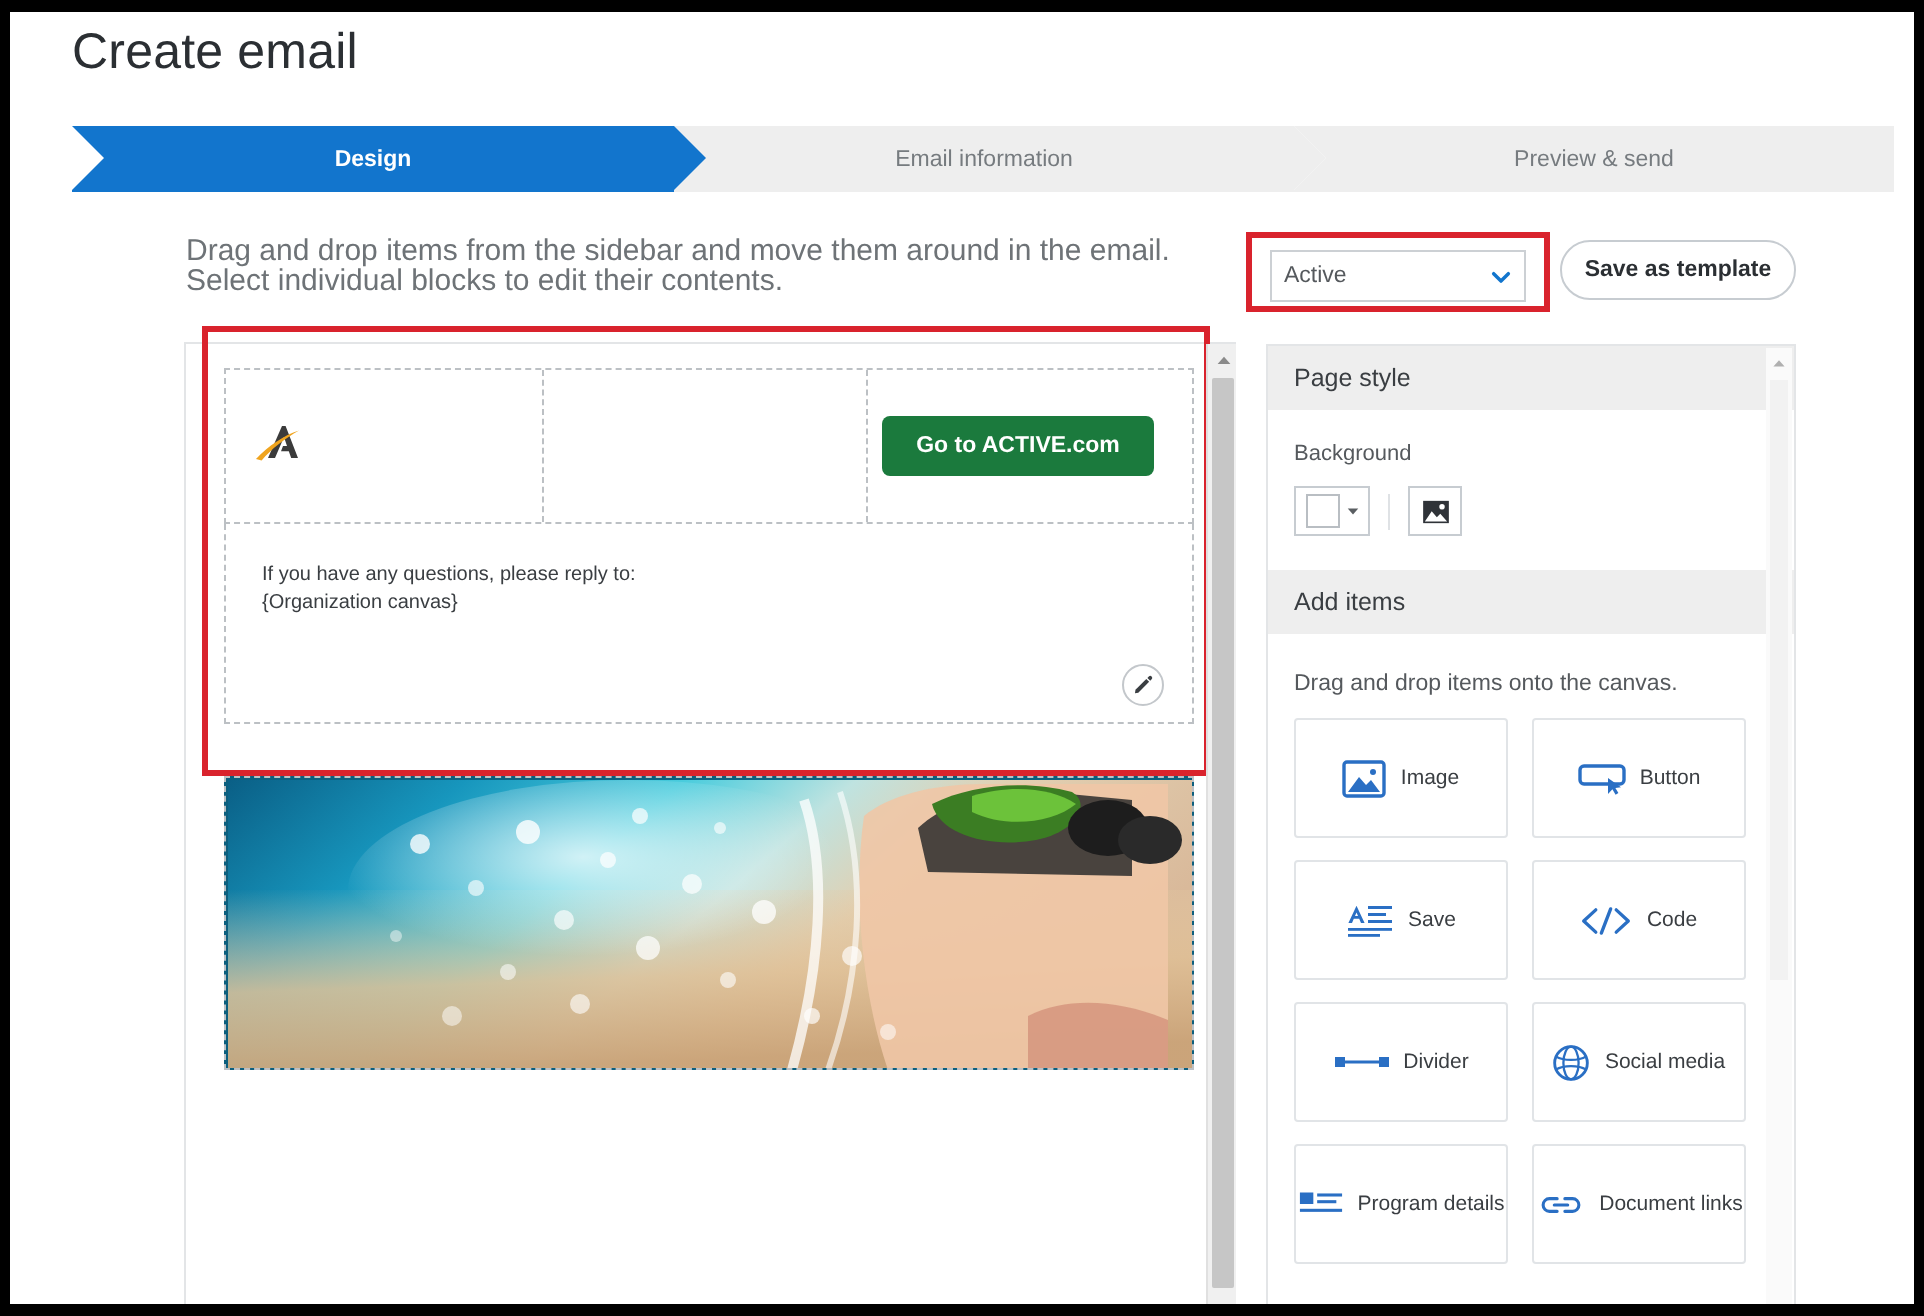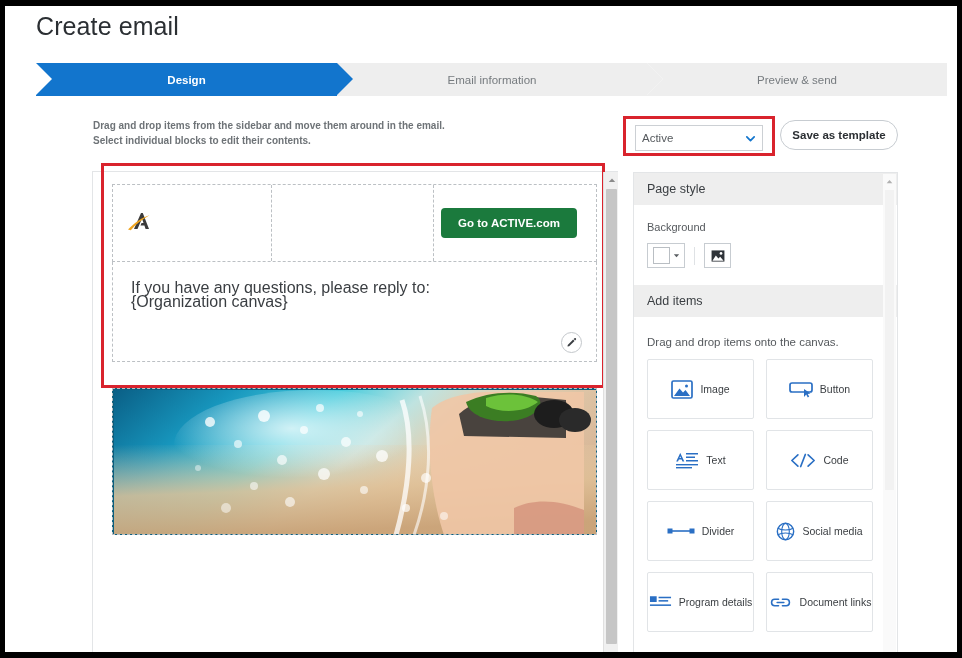--- a/index.html
+++ b/index.html
@@ -68,24 +68,23 @@
     border-top: 16.5px solid transparent;
     border-bottom: 16.5px solid transparent;
     border-left: 16px solid #ffffff;
     z-index: 2;
   }
 
   
   .instructions {
     position: absolute;
     left: 88px; top: 112px;
-    font-size: 10px;
+    font-size: 15px;
     color: #6e7377;
     line-height: 15px;
-    font-weight: bold;
   }
 
   
   .status-wrap {
     position: absolute;
     left: 618px; top: 110px;
     width: 152px; height: 40px;
     border: 3px solid #d9232d;
     background: #ffffff;
   }
@@ -183,21 +182,21 @@
   .blk-footer {
     position: relative;
     height: 100px;
     border: 1px dashed #bcc0c4;
     border-top: none;
     background: #fff;
   }
   .footer-text {
     position: absolute;
     left: 18px; top: 19px;
-    font-size: 16px;
+    font-size: 10px;
     color: #3a3e42;
     line-height: 14px;
   }
   .edit-fab {
     position: absolute;
     right: 14px; bottom: 8px;
     width: 21px; height: 21px;
     border-radius: 50%;
     border: 1px solid #c3c7cb;
     background: #fff;
@@ -564,21 +563,21 @@
 
         <div class="tile">
           <svg viewBox="0 0 24 18" width="24" height="18">
             <path d="M5.2 2 L1.2 10.5 L3 10.5 L3.9 8.4 L6.6 8.4 L7.5 10.5 L9.3 10.5 L5.3 2 Z M4.5 7 L5.25 5.2 L6 7 Z" fill="#2a6fc4"></path>
             <rect x="11" y="2" width="12" height="1.5" fill="#2a6fc4"></rect>
             <rect x="11" y="5.5" width="9" height="1.5" fill="#2a6fc4"></rect>
             <rect x="11" y="9" width="12" height="1.5" fill="#2a6fc4"></rect>
             <rect x="1" y="13" width="22" height="1.4" fill="#2a6fc4"></rect>
             <rect x="1" y="16" width="16" height="1.4" fill="#2a6fc4"></rect>
           </svg>
-          <span class="lbl">Text</span>
+          <span class="lbl">Save</span>
         </div>
 
         <div class="tile">
           <svg viewBox="0 0 28 16" width="26" height="15">
             <path d="M8.5 2 L2 8 L8.5 14" fill="none" stroke="#2a6fc4" stroke-width="1.8" stroke-linecap="round" stroke-linejoin="round"></path>
             <path d="M19.5 2 L26 8 L19.5 14" fill="none" stroke="#2a6fc4" stroke-width="1.8" stroke-linecap="round" stroke-linejoin="round"></path>
             <path d="M16.5 1.5 L11.5 14.5" fill="none" stroke="#2a6fc4" stroke-width="1.8" stroke-linecap="round"></path>
           </svg>
           <span class="lbl">Code</span>
         </div>

